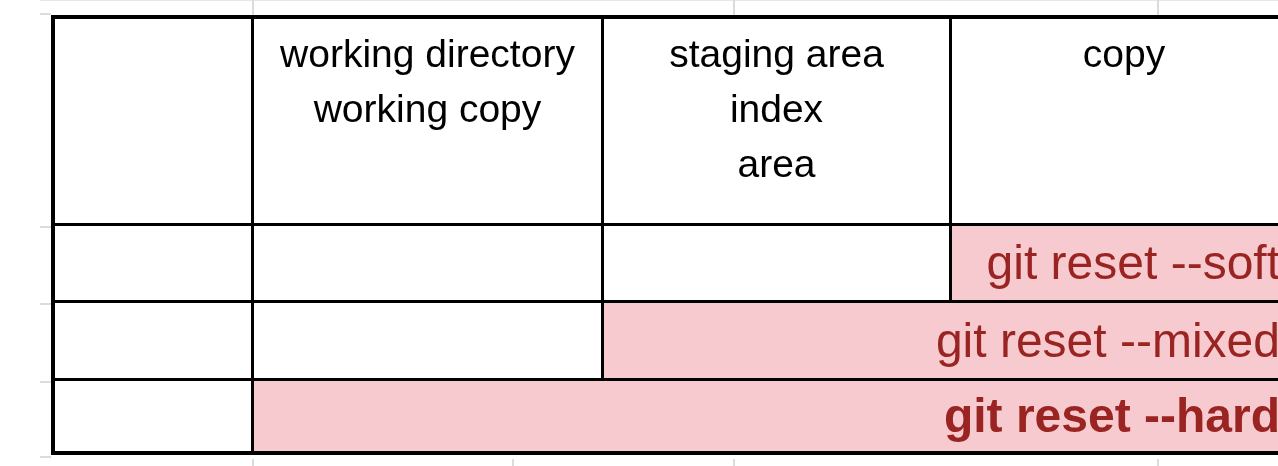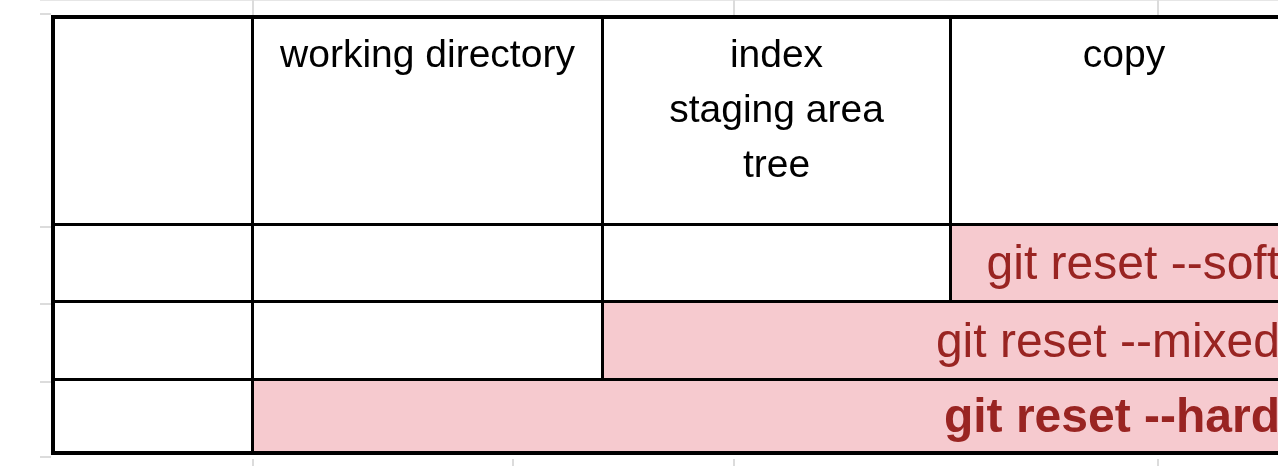--- a/index.html
+++ b/index.html
@@ -95,25 +95,26 @@
   <div class="glv" style="left:1117px;top:459px;height:7px;"></div>
   <div class="glv" style="left:1256px;top:459px;height:7px;"></div>
 
   <div class="window-edge"></div>
 
   <div class="reset-table">
 
     <div class="cell"></div>
     <div class="hcell">
       <span>working directory</span>
+      <span>working copy</span>
     </div>
     <div class="hcell">
+      <span>staging area</span>
       <span>index</span>
-      <span>staging area</span>
-      <span>tree</span>
+      <span>area</span>
     </div>
     <div class="hcell">
       <span>copy</span>
     </div>
 
     <div class="cell"></div>
     <div class="cell"></div>
     <div class="cell"></div>
     <div class="pink">git reset --soft</div>
 

